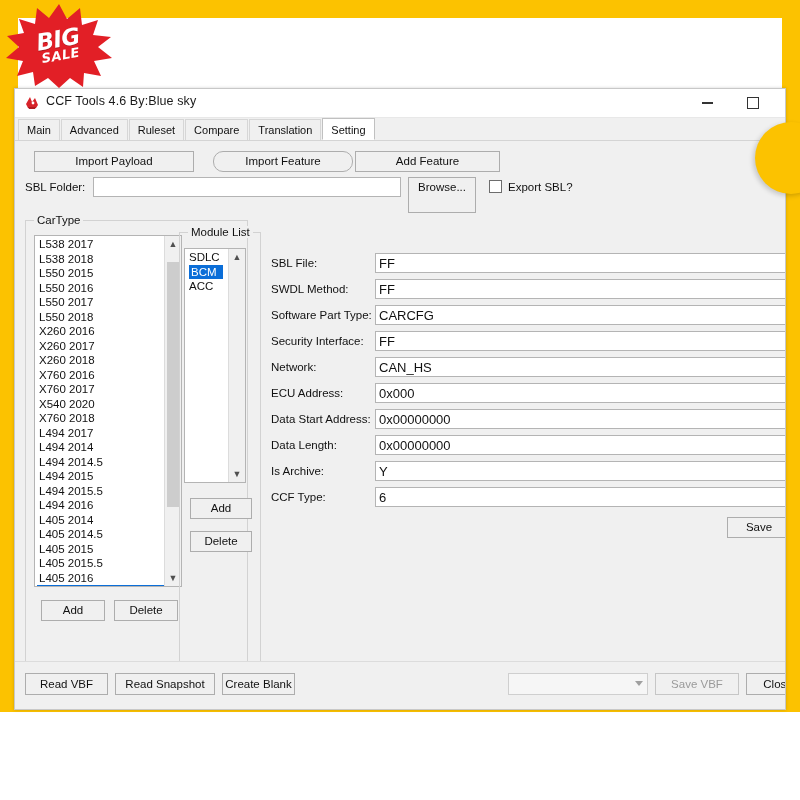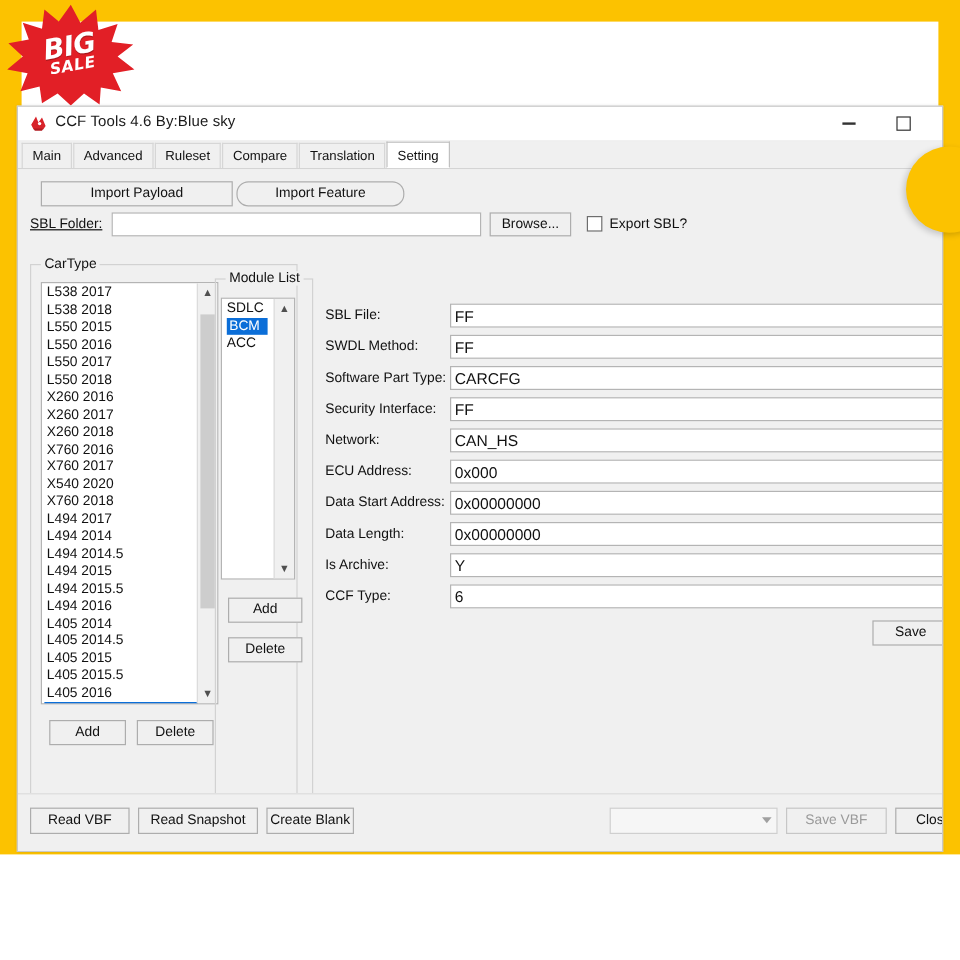--- a/index.html
+++ b/index.html
@@ -197,25 +197,26 @@
       <div class="tab">Advanced</div>
       <div class="tab">Ruleset</div>
       <div class="tab">Compare</div>
       <div class="tab">Translation</div>
       <div class="tab active">Setting</div>
     </div>
 
     <div class="page">
 
       <div class="tool-btn" style="left:19px;top:10px;width:160px;height:21px;line-height:19px;">Import Payload</div>
-      <div class="tool-btn" style="left:182px;top:10px;width:140px;height:21px;line-height:19px;border-radius:10px;">Import Feature</div>
-
-      <div class="row-label" style="left:10px;top:40px;text-decoration:underline;">SBL Folder:</div>
+      <div class="tool-btn" style="left:198px;top:10px;width:140px;height:21px;line-height:19px;border-radius:10px;">Import Feature</div>
+      <div class="tool-btn" style="left:340px;top:10px;width:145px;height:21px;line-height:19px;">Add Feature</div>
+
+      <div class="row-label" style="left:10px;top:40px;">SBL Folder:</div>
       <input class="txt" style="left: 78px; top: 36px; width: 308px; height: 20px;" value="">
-      <div class="tool-btn" style="left:393px;top:36px;width:68px;height:20px;line-height:18px;">Browse...</div>
+      <div class="tool-btn" style="left:393px;top:36px;width:68px;height:36px;line-height:18px;">Browse...</div>
       <div class="chk-box" style="left:474px;top:39px;"></div>
       <div class="row-label" style="left:493px;top:40px;">Export SBL?</div>
 
       <div class="group" style="left:10px;top:79px;width:223px;height:450px;">
         <span class="group-title">CarType</span>
       </div>
 
       <div class="listbox" style="left:19px;top:94px;width:148px;height:352px;">
         <div class="lb-items" id="cartype-items">
             <div class="lb-item">L538 2017</div>

